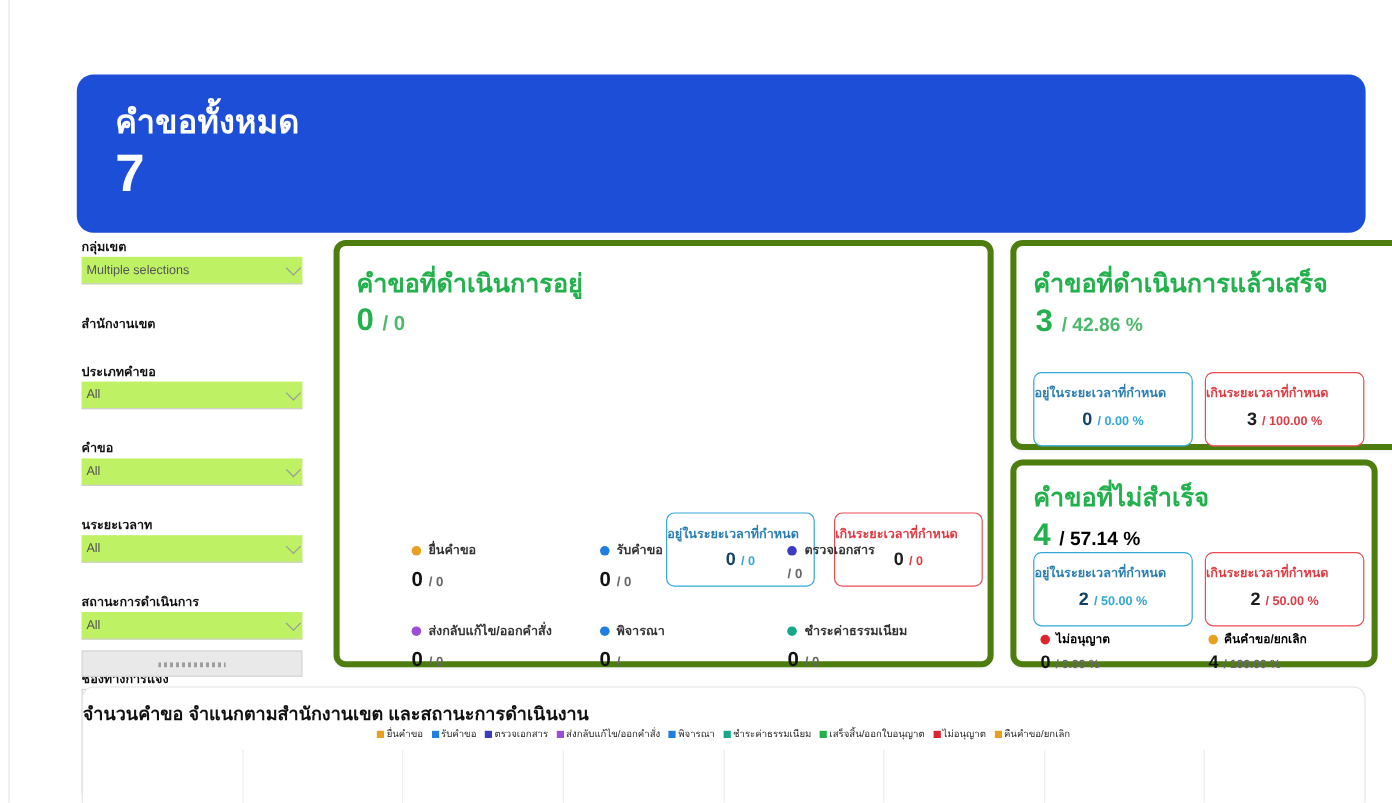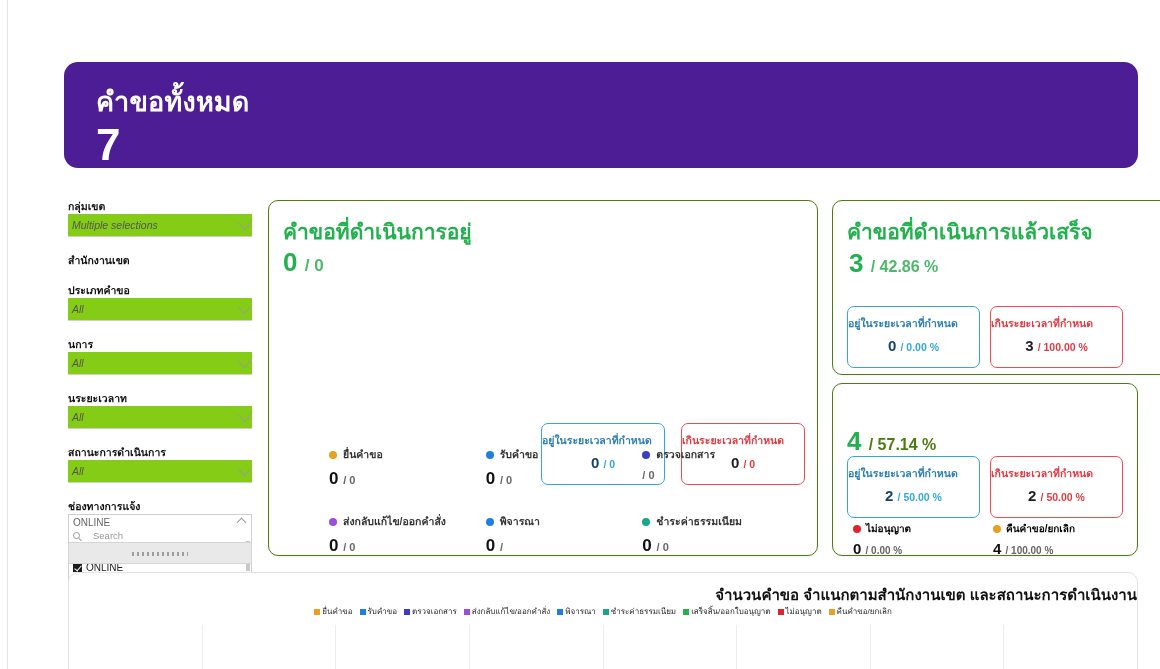--- a/index.html
+++ b/index.html
@@ -16,53 +16,53 @@
     background: #ffffff;
   }
   .left-rail {
     position: absolute; left: 0; top: 0; width: 8px; height: 669px;
     background: #ffffff; border-right: 1px solid #e6e6e6;
   }
 
   
   .banner {
     position: absolute;
-    left: 64px; top: 62px; width: 1074px; height: 106px;
-    background: #4c1d95;
+    left: 64px; top: 62px; width: 1074px; height: 132px;
+    background: #1d4ed8;
     border-radius: 14px;
   }
   .banner-title {
     position: absolute; left: 32px; top: 18px;
     color: #ffffff; font-size: 27px; font-weight: bold;
     letter-spacing: 0.2px;
   }
   .banner-value {
     position: absolute; left: 32px; top: 58px;
     color: #ffffff; font-size: 44px; font-weight: bold;
   }
 
   
   .filters {
     position: absolute; left: 68px; top: 200px; width: 184px; height: 364px;
     background: #ffffff;
   }
-  .filter-group { margin-bottom: 17px; }
+  .filter-group { margin-bottom: 27px; }
   .filter-label {
     font-size: 10.5px; color: #111; font-weight: bold; margin-bottom: 1px;
     line-height: 13px;
   }
   .filter-select {
     position: relative;
     height: 23px; border: 1px solid #d7d7d7; border-top: none;
     border-left: none; border-right: none;
     border-bottom: 1px solid #cfcfcf;
-    background: #84cc16;
+    background: #bef264;
     display: flex; align-items: center;
     padding: 0 16px 0 4px;
-    font-size: 10.5px; color: #555; font-style: italic;
+    font-size: 10.5px; color: #555;
   }
   .filter-select .chev {
     position: absolute; right: 3px; top: 5px;
     width: 9px; height: 9px;
     border-right: 1.4px solid #9a9a9a;
     border-bottom: 1.4px solid #9a9a9a;
     transform: rotate(45deg);
     box-sizing: border-box;
   }
   .filter-box {
@@ -121,23 +121,24 @@
   .filters-bottom .dots {
     position: absolute; left: 50%; top: 9px; transform: translateX(-50%);
     width: 56px; height: 4px;
     background: repeating-linear-gradient(to right, #9e9e9e 0 2px, transparent 2px 5px);
   }
 
   
   .card {
     position: absolute;
     background: #ffffff;
-    border: 1px solid #4d7c0f;
+    border: 5px solid #4d7c0f;
     border-radius: 10px;
     box-shadow: 0 1px 2px rgba(0,0,0,0.05);
+    margin-left: 10px;
   }
   .card-title {
     color: #23b14d; font-weight: bold;
   }
 
   
   #card-inprogress { left: 268px; top: 200px; width: 550px; height: 356px; }
   .ip-title { position: absolute; left: 14px; top: 14px; font-size: 21px; }
   .ip-value {
     position: absolute; left: 14px; top: 46px; font-size: 26px; font-weight: bold;
@@ -191,39 +192,39 @@
   }
   .cc-value .den { font-size: 16px; color: #4cb96b; }
 
   
   #card-failed { left: 832px; top: 383px; width: 306px; height: 173px; }
   .cf-title { position: absolute; left: 14px; top: 10px; font-size: 21px; }
   .cf-value {
     position: absolute; left: 14px; top: 42px; font-size: 26px; font-weight: bold;
     color: #23b14d;
   }
-  .cf-value .den { font-size: 16px; color: #4d7c0f; }
+  .cf-value .den { font-size: 16px; color: #000000; }
 
   .small-stat {
     position: absolute; font-size: 10.5px;
   }
   .small-stat .ss-head {
     display: flex; align-items: center; gap: 5px; font-weight: bold; font-size: 10px;
     margin-bottom: 4px;
   }
   .small-stat .ss-num { font-size: 15px; font-weight: bold; color: #111; }
   .small-stat .ss-num .den { font-size: 10px; color: #666; font-weight: bold; }
 
   
   #card-bottom {
     position: absolute; left: 68px; top: 572px; width: 1070px; height: 120px;
     background: #fff; border: 1px solid #e3e3e3; border-radius: 10px;
   }
   .bc-title {
-    position: absolute; left: 0; right: 0; top: 10px; text-align: right;
+    position: absolute; left: 0; right: 0; top: 10px; text-align: left;
     font-size: 15px; font-weight: bold; color: #111;
   }
   .bc-legend {
     position: absolute; left: 0; right: 0; top: 32px;
     display: flex; justify-content: center; flex-wrap: wrap; gap: 7px;
     font-size: 8px; color: #222;
   }
   .bc-legend .li { display: flex; align-items: center; gap: 2px; }
   .bc-legend .sq { width: 6px; height: 6px; display: inline-block; }
   .bc-grid {
@@ -261,21 +262,21 @@
 
     <div class="filter-group">
       <div class="filter-label">ประเภทคำขอ</div>
       <div class="filter-select">
         <span>All</span>
         <span class="chev"></span>
       </div>
     </div>
 
     <div class="filter-group">
-      <div class="filter-label">นการ</div>
+      <div class="filter-label">คำขอ</div>
       <div class="filter-select">
         <span>All</span>
         <span class="chev"></span>
       </div>
     </div>
 
     <div class="filter-group">
       <div class="filter-label">นระยะเวลาท</div>
       <div class="filter-select">
         <span>All</span>
@@ -426,20 +427,21 @@
     <div class="minibox mb-red" style="left:157px; top:105px; width:133px;">
       <div class="mb-title">เกินระยะเวลาที่กำหนด</div>
       <div class="mb-val">
         <span>3</span>
         <span class="den">/ 100.00 %</span>
       </div>
     </div>
   </div>
 
   <div class="card" id="card-failed">
+    <div class="card-title cf-title">คำขอที่ไม่สำเร็จ</div>
     <div class="cf-value">
       <span>4</span>
       <span class="den">/ 57.14 %</span>
     </div>
     <div class="minibox mb-blue" style="left:14px; top:72px; width:133px;">
       <div class="mb-title">อยู่ในระยะเวลาที่กำหนด</div>
       <div class="mb-val">
         <span>2</span>
         <span class="den">/ 50.00 %</span>
       </div>

